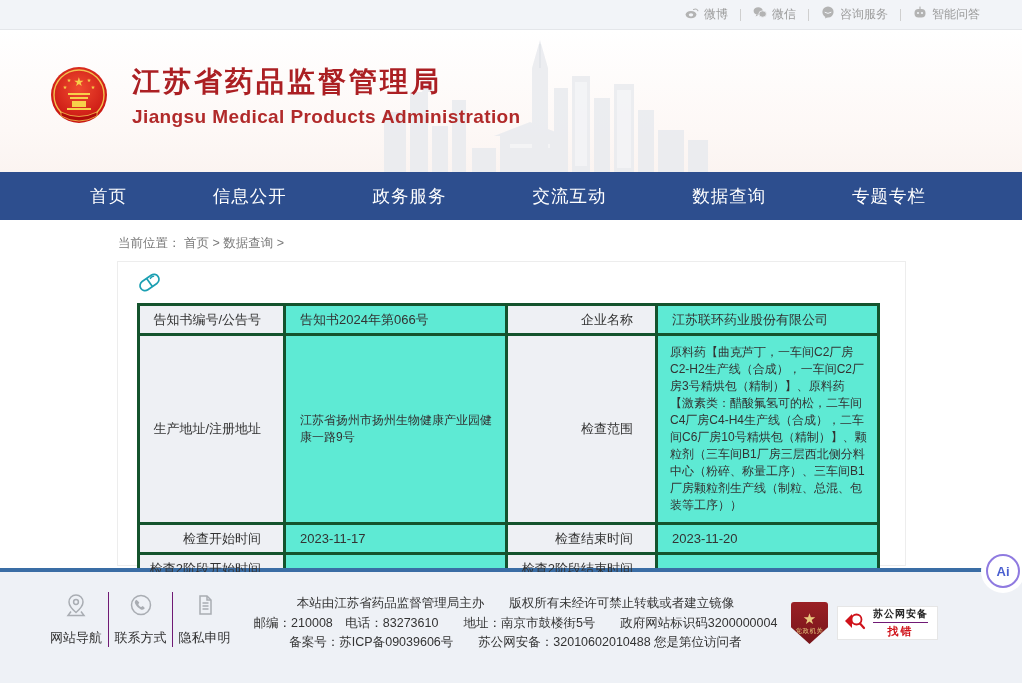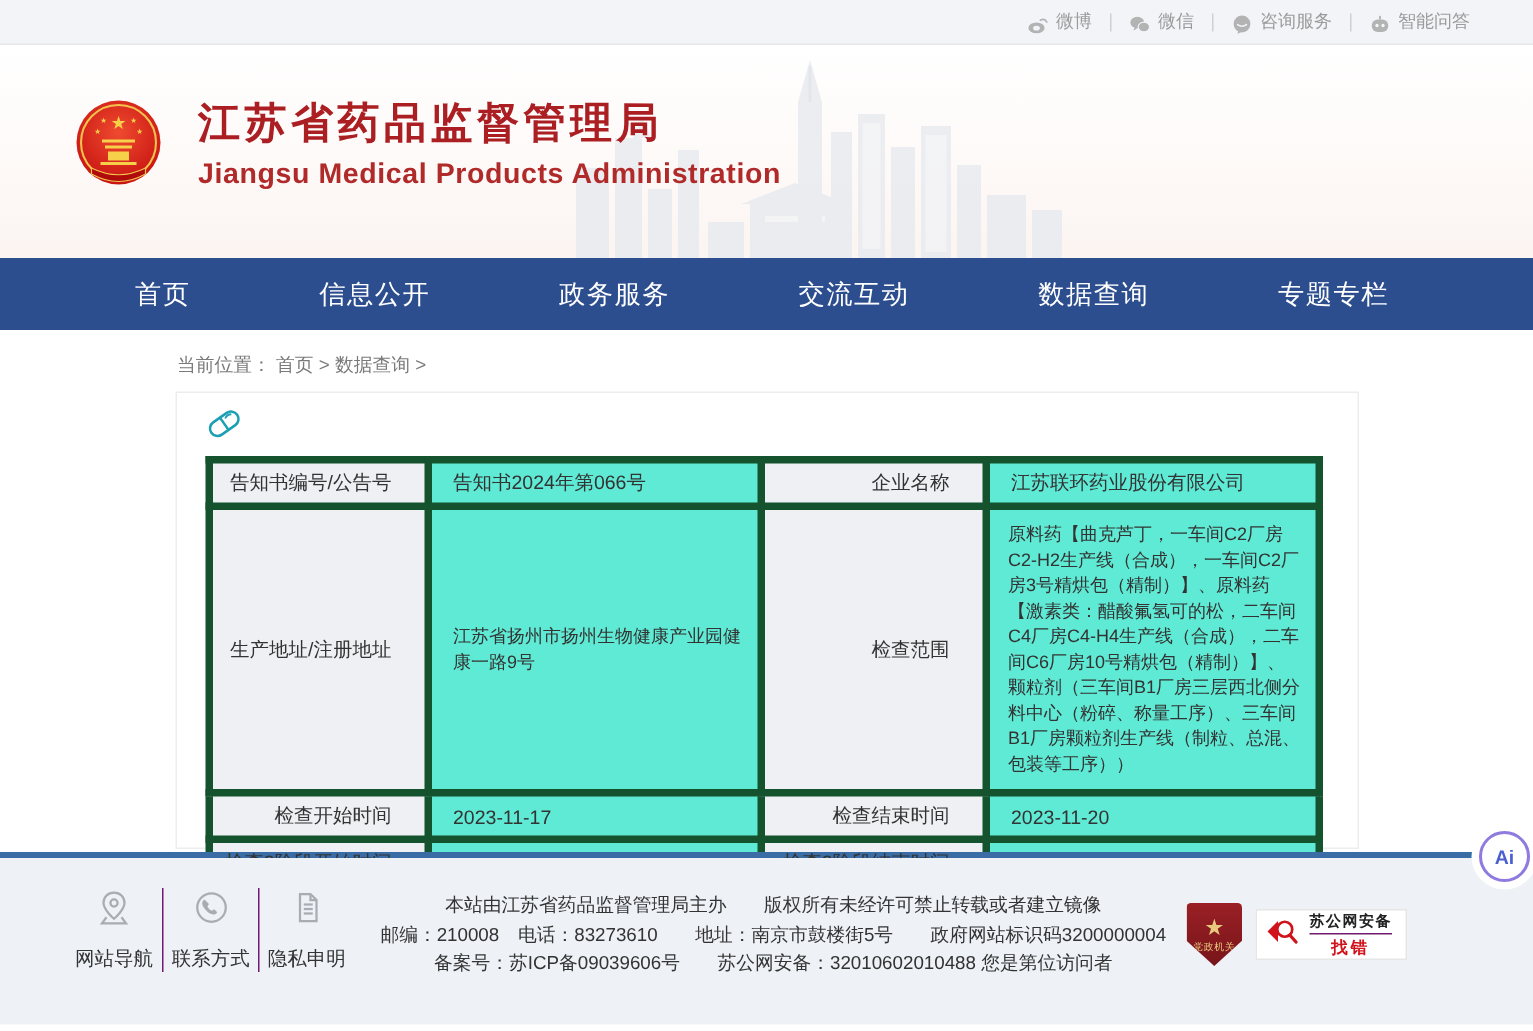--- a/index.html
+++ b/index.html
@@ -2,21 +2,21 @@
 <html><head>
 <meta charset="utf-8">
 <style>
   * { margin:0; padding:0; box-sizing:border-box; }
   html,body { width:1022px; height:687px; overflow:hidden; }
   body { font-family:"Liberation Sans", sans-serif; background:#ffffff; position:relative; }
 
   
   .topbar { height:30px; background:#f2f4f8; border-bottom:1px solid #e4e6ea;
             display:flex; justify-content:flex-end; align-items:center; padding-right:42px; }
-  .tb-item { display:flex; align-items:flex-end; gap:5px; color:#9b9b9b; font-size:12px; cursor:pointer; }
+  .tb-item { display:flex; align-items:flex-start; gap:5px; color:#9b9b9b; font-size:12px; cursor:pointer; }
   .tb-item svg { display:block; }
   .tb-sep { width:1px; height:12px; background:#cfcfcf; margin:0 12px; }
 
   
   .header { position:relative; height:142px;
             background:linear-gradient(180deg,#ffffff 0%,#fdf8f6 70%,#fbf4f1 100%); }
   .skyline { position:absolute; left:382px; bottom:0; opacity:.85; }
   .logo-row { position:absolute; left:48px; top:33px; display:flex; align-items:center; z-index:2; }
   .title-block { margin-left:22px; }
   .site-title { font-size:28px; font-weight:bold; color:#ab1f23; letter-spacing:3px; }
@@ -29,21 +29,21 @@
 
   
   .main { height:348px; background:#ffffff; }
   .breadcrumb { padding:15px 0 9px 118px; font-size:12.5px; color:#7a7a7a; }
   .breadcrumb a { color:#7a7a7a; text-decoration:none; cursor:pointer; }
   .content-box { margin-left:117px; width:789px; height:305px;
                  border:1px solid #ededed; background:#fff; }
   .pill-wrap { padding:7px 0 3px 18px; }
 
   table.detail { border-collapse:collapse; margin-left:19px; width:740px; table-layout:fixed; font-size:13px; }
-  table.detail td { border:5px solid #14532d; vertical-align:middle; }
+  table.detail td { border:3px solid #14532d; vertical-align:middle; }
   td.lbl { background:#eef0f4; text-align:right; color:#333; padding:4px 22px 4px 6px; }
   td.val { background:#5eead4; text-align:left; color:#333; padding:4px 8px 4px 14px; }
   .c1 { width:146px; } .c2 { width:222px; } .c3 { width:150px; } .c4 { width:222px; }
   tr.r-sm  { height:30px; }
   tr.r-big { height:112px; }
   td.scope { font-size:12px; line-height:17px; padding:8px 10px 8px 12px; vertical-align:middle; }
 
   
   .footer-line { height:4px; background:#3a6da5; }
   .footer { height:111px; background:#eef1f6; position:relative;

